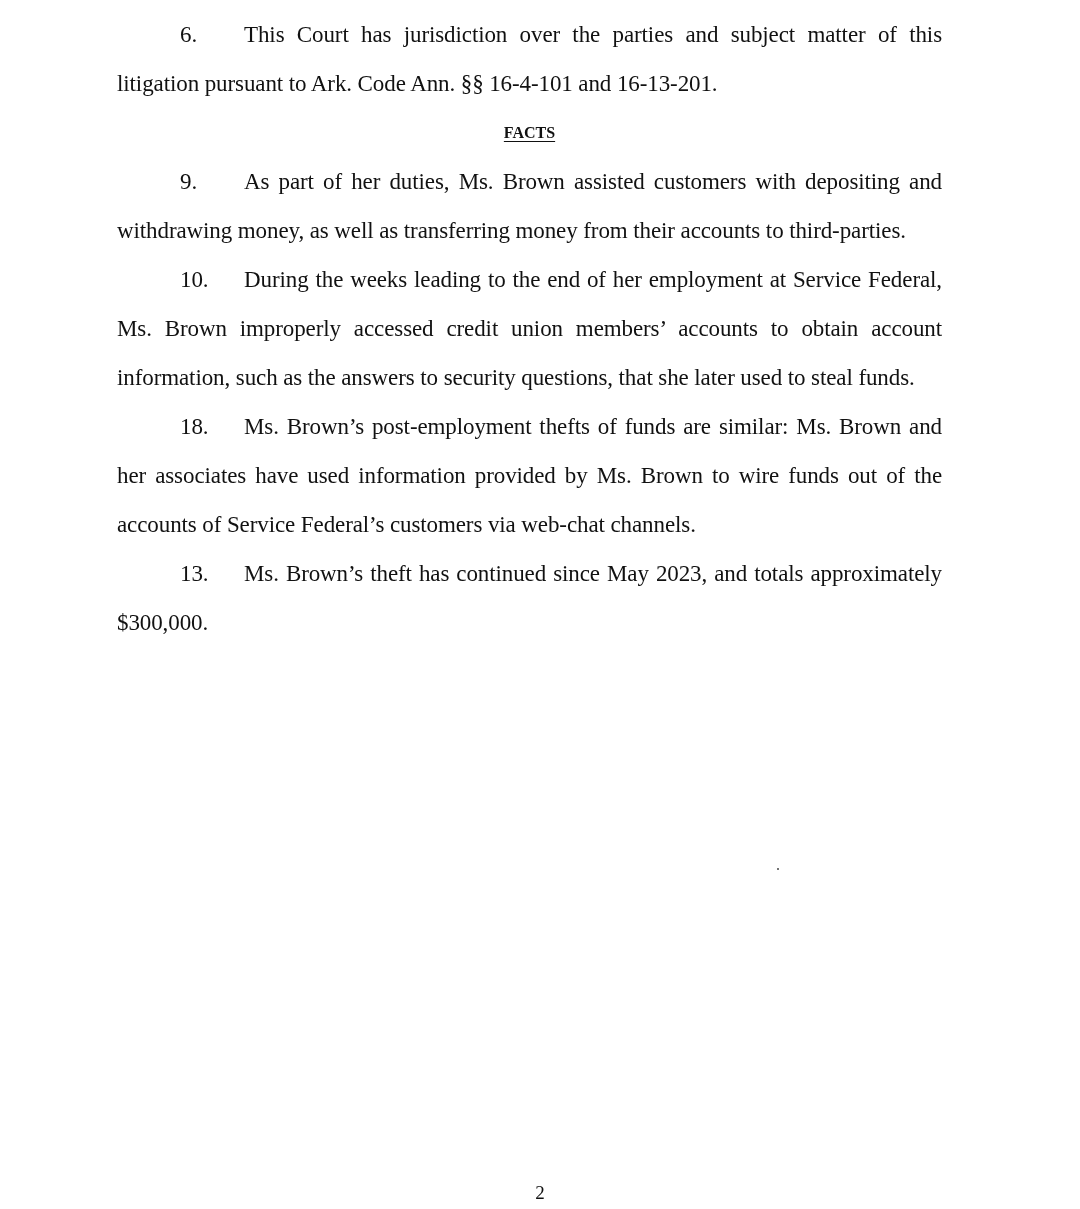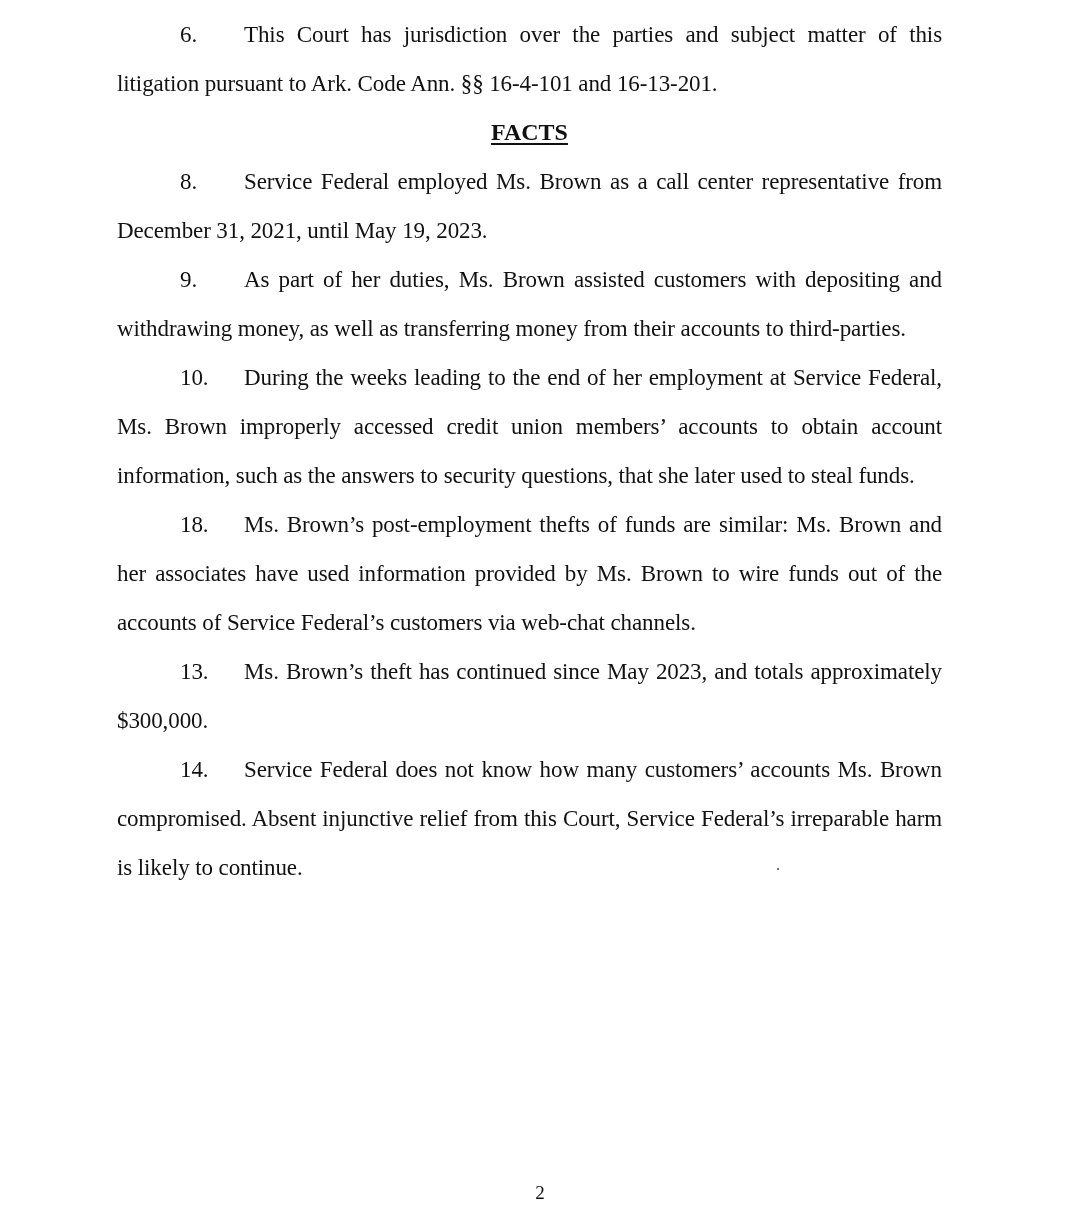--- a/index.html
+++ b/index.html
@@ -22,38 +22,36 @@
   .para .num {
     display: inline-block;
     margin-left: 63px;
     width: 64px;
   }
   .heading {
     text-align: center;
     font-weight: bold;
     text-decoration: underline;
     text-underline-offset: 3px;
-    font-size: 24px;
+    font-size: 16px;
     line-height: 49px;
     margin: 0;
   }
   .page-number {
     position: absolute; left: 0; width: 1080px; top: 1182px;
     text-align: center; font-size: 19px;
   }
   .dot { position: absolute; left: 777px; top: 868px; width: 2px; height: 2px; background: #444; border-radius: 1px; }
 </style>
 </head>
 <body>
 
 <div class="page">
   <p class="para"><span class="num">6.</span><span>This Court has jurisdiction over the parties and subject matter of this litigation pursuant to Ark. Code Ann. §§ 16-4-101 and 16-13-201.</span></p>
   <p class="heading">FACTS</p>
-  <p class="para"><span class="num">8.</span><span>Service Federal employed Ms. Brown as a call center representative from December 31, 2021, until May 19, 2023.</span></p>
   <p class="para"><span class="num">9.</span><span>As part of her duties, Ms. Brown assisted customers with depositing and withdrawing money, as well as transferring money from their accounts to third-parties.</span></p>
   <p class="para"><span class="num">10.</span><span>During the weeks leading to the end of her employment at Service Federal, Ms. Brown improperly accessed credit union members’ accounts to obtain account information, such as the answers to security questions, that she later used to steal funds.</span></p>
   <p class="para"><span class="num">18.</span><span>Ms. Brown’s post-employment thefts of funds are similar:  Ms. Brown and her associates have used information provided by Ms. Brown to wire funds out of the accounts of Service Federal’s customers via web-chat channels.</span></p>
   <p class="para"><span class="num">13.</span><span>Ms. Brown’s theft has continued since May 2023, and totals approximately $300,000.</span></p>
-  <p class="para"><span class="num">14.</span><span>Service Federal does not know how many customers’ accounts Ms. Brown compromised.  Absent injunctive relief from this Court, Service Federal’s irreparable harm is likely to continue.</span></p>
 </div>
 
 <div class="dot"></div>
 <div class="page-number">2</div>
 
 </body></html>

